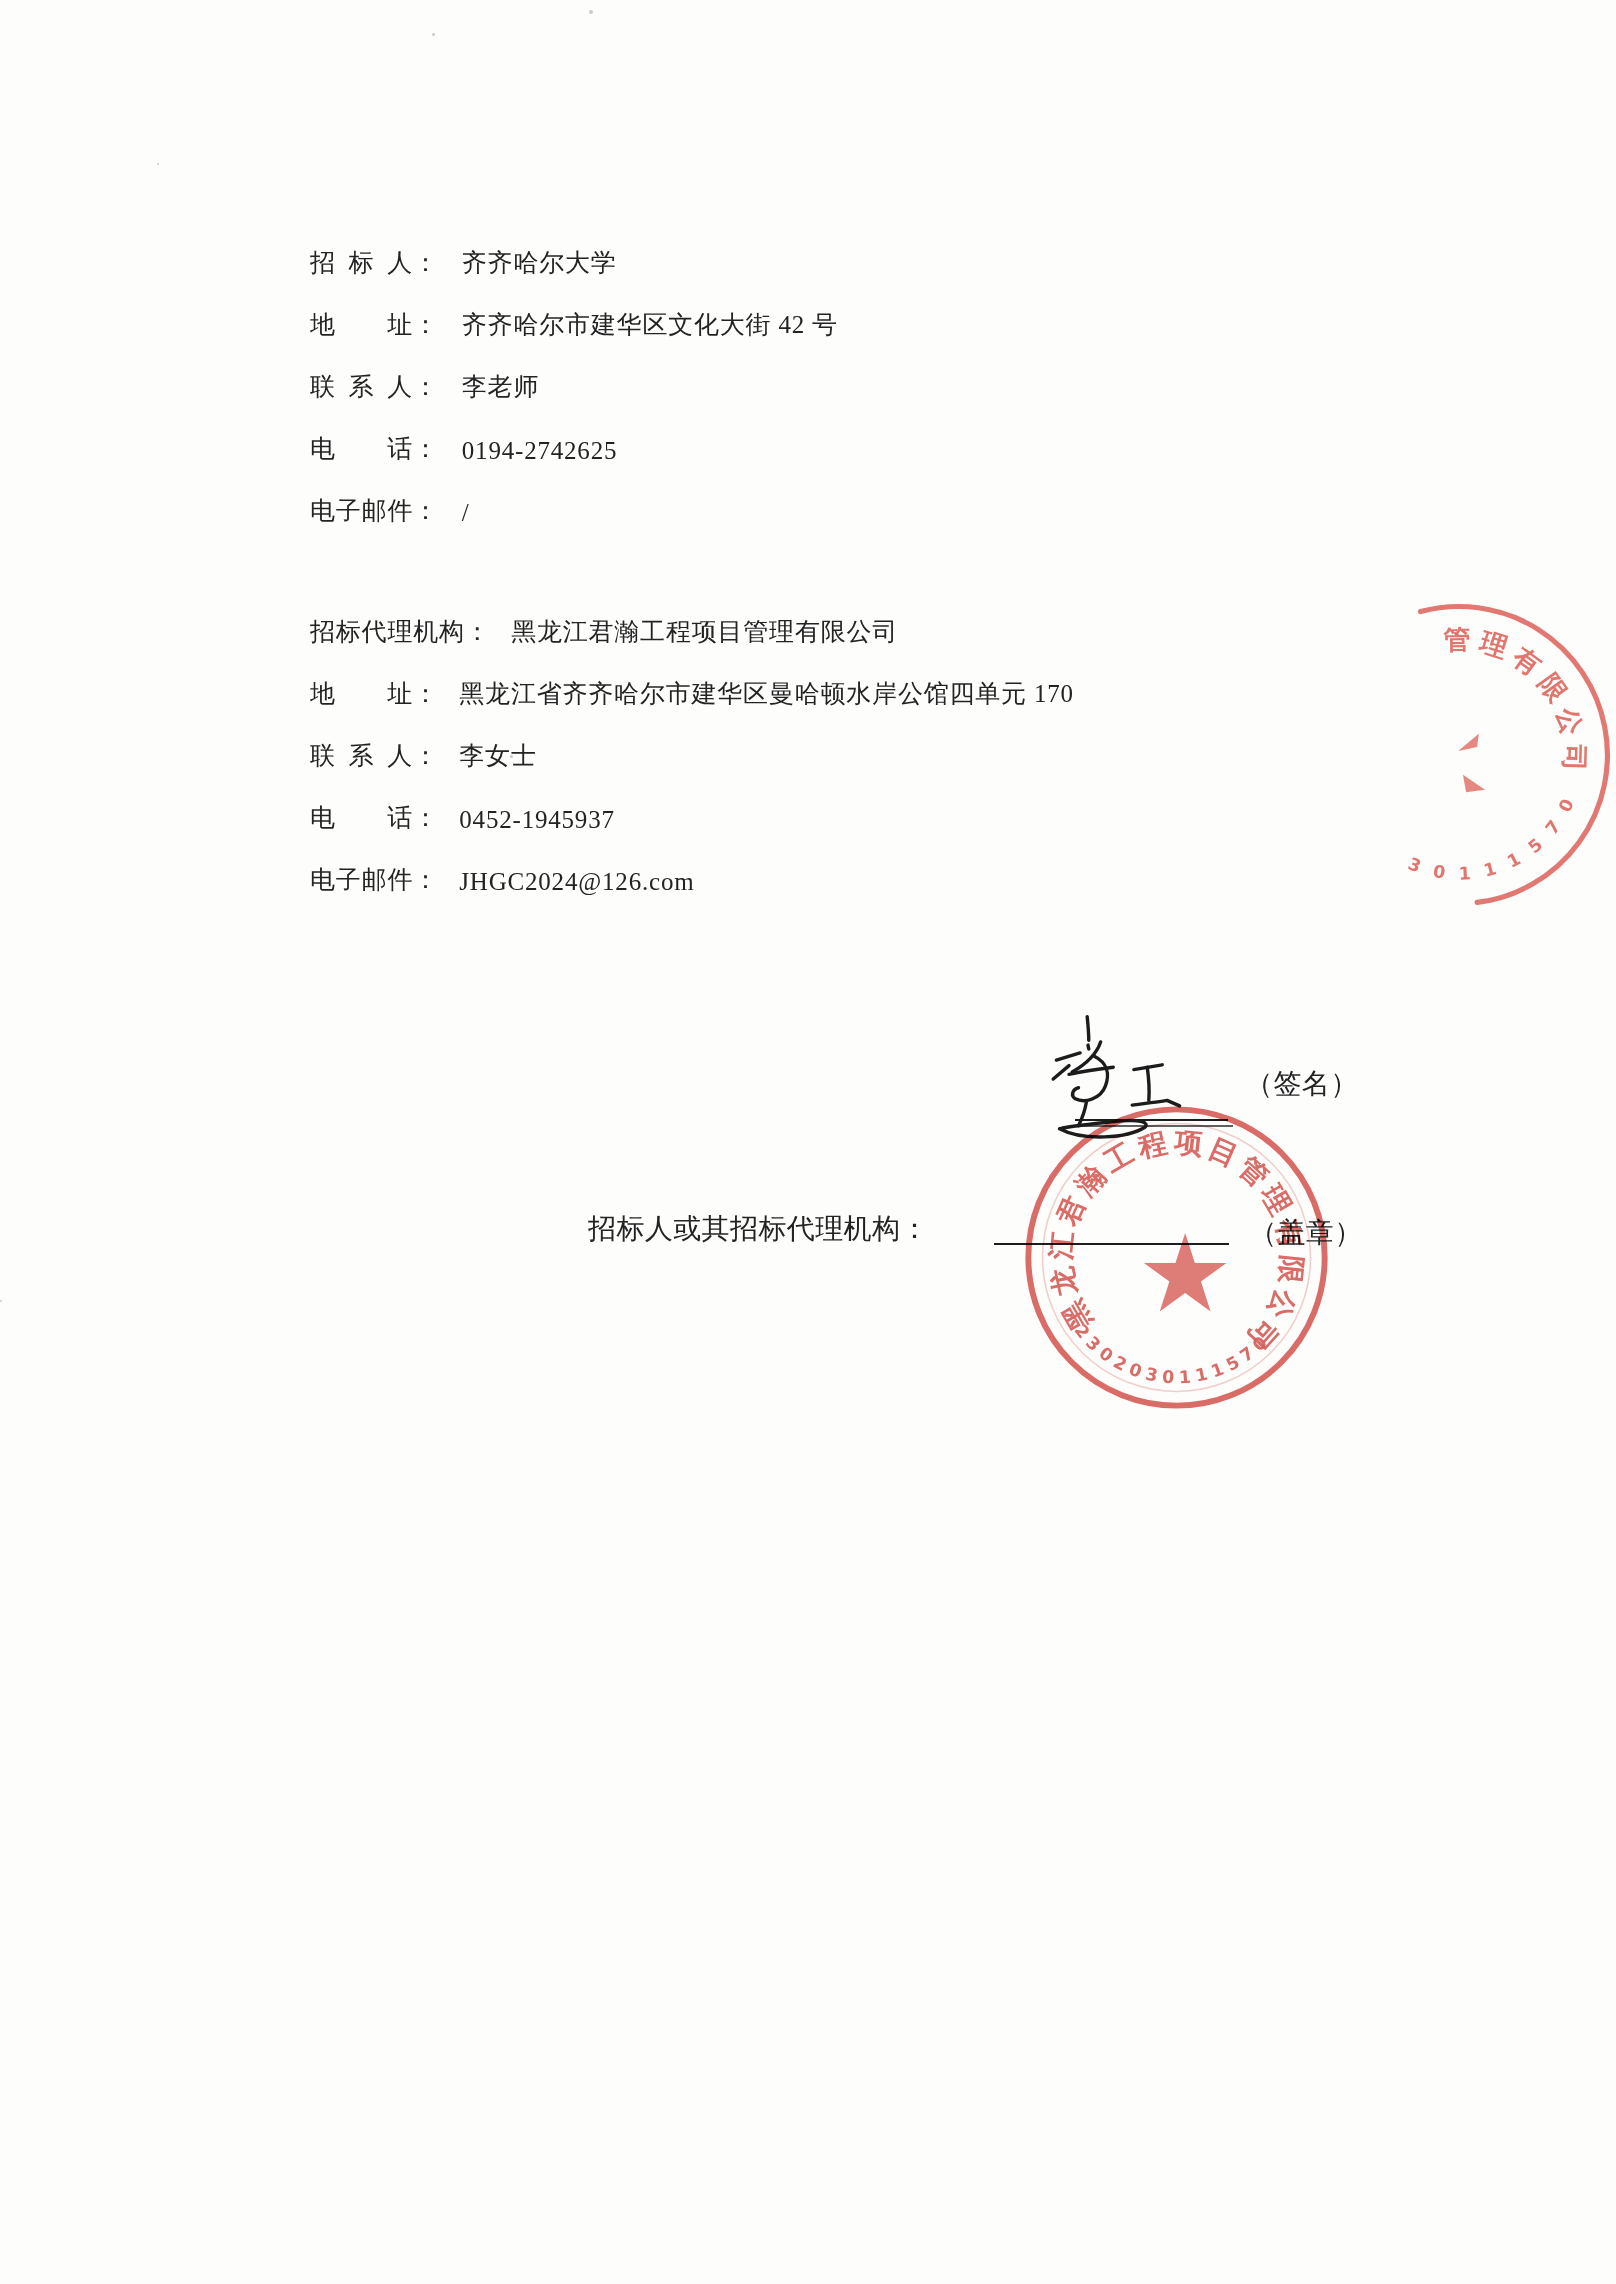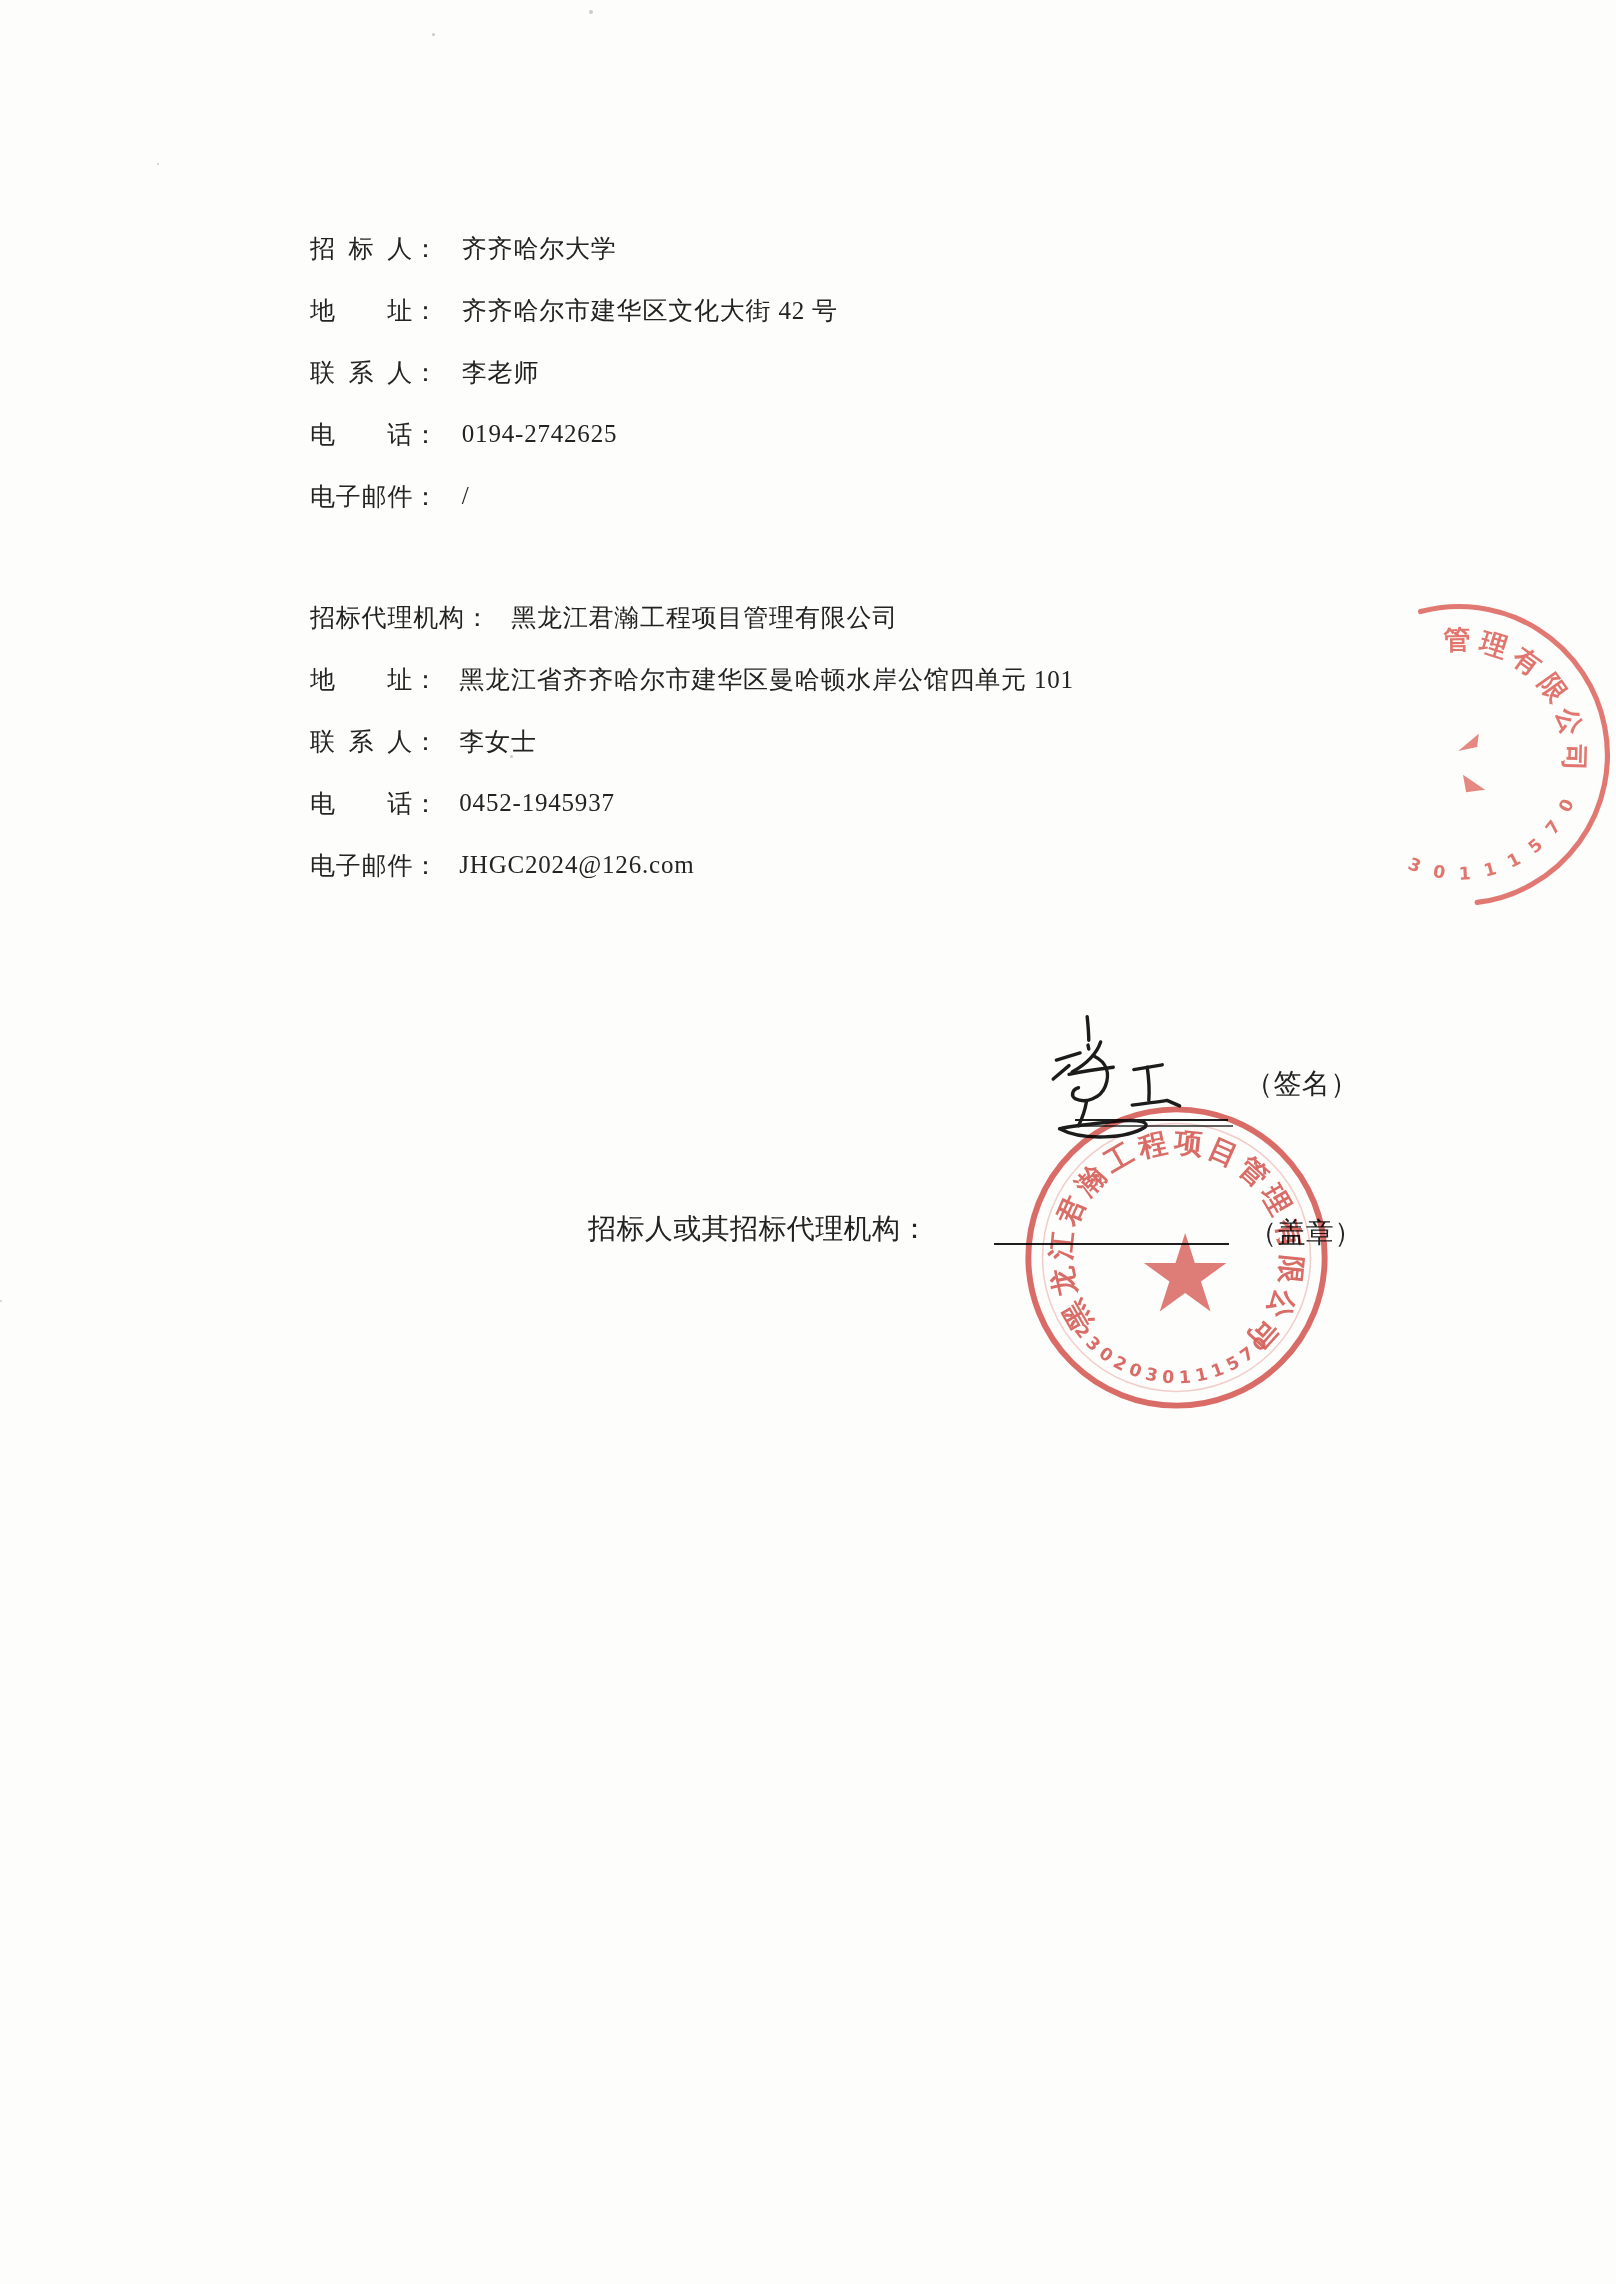--- a/index.html
+++ b/index.html
@@ -5,21 +5,21 @@
   html,body{margin:0;padding:0;background:#e8e8e8;}
   .page{
     position:relative;
     width:1616px;height:2284px;
     background:#fdfdfc;
     font-family:"Liberation Serif","DejaVu Serif",serif;
     color:#232323;
     overflow:hidden;
   }
   .contact{position:absolute;left:310px;font-size:25px;letter-spacing:0.8px;}
-  .crow{height:62px;display:flex;align-items:center;white-space:nowrap;}
+  .crow{height:62px;display:flex;align-items:flex-end;white-space:nowrap;}
   .lab{display:inline-block;width:103px;text-align:justify;text-align-last:justify;}
   .lab-wide{width:auto;text-align-last:left;}
   .val{margin-left:23px;}
   .sec2 .val{margin-left:20.5px;}
   .abs{position:absolute;white-space:nowrap;}
   .bigline{font-size:28px;letter-spacing:0.4px;}
   .uline{position:absolute;background:#1d1d1d;height:2.4px;}
   #sig-ul2{height:1.6px;opacity:.7;}
   #signature-svg{position:absolute;left:1039px;top:985px;}
   #signature-svg path{fill:none;stroke:#1c1c1c;stroke-width:4.3;stroke-linecap:round;stroke-linejoin:round;}
@@ -65,21 +65,21 @@
 
   <section class="contact sec2" id="agency" style="top:586px;">
       <div class="crow">
         <span class="lab lab-wide">招标代理机构</span>
         <span>：</span>
         <span class="val">黑龙江君瀚工程项目管理有限公司</span>
       </div>
       <div class="crow">
         <span class="lab">地址</span>
         <span>：</span>
-        <span class="val">黑龙江省齐齐哈尔市建华区曼哈顿水岸公馆四单元 101</span>
+        <span class="val">黑龙江省齐齐哈尔市建华区曼哈顿水岸公馆四单元 170</span>
       </div>
       <div class="crow">
         <span class="lab">联系人</span>
         <span>：</span>
         <span class="val">李女士</span>
       </div>
       <div class="crow">
         <span class="lab">电话</span>
         <span>：</span>
         <span class="val">0452-1945937</span>

